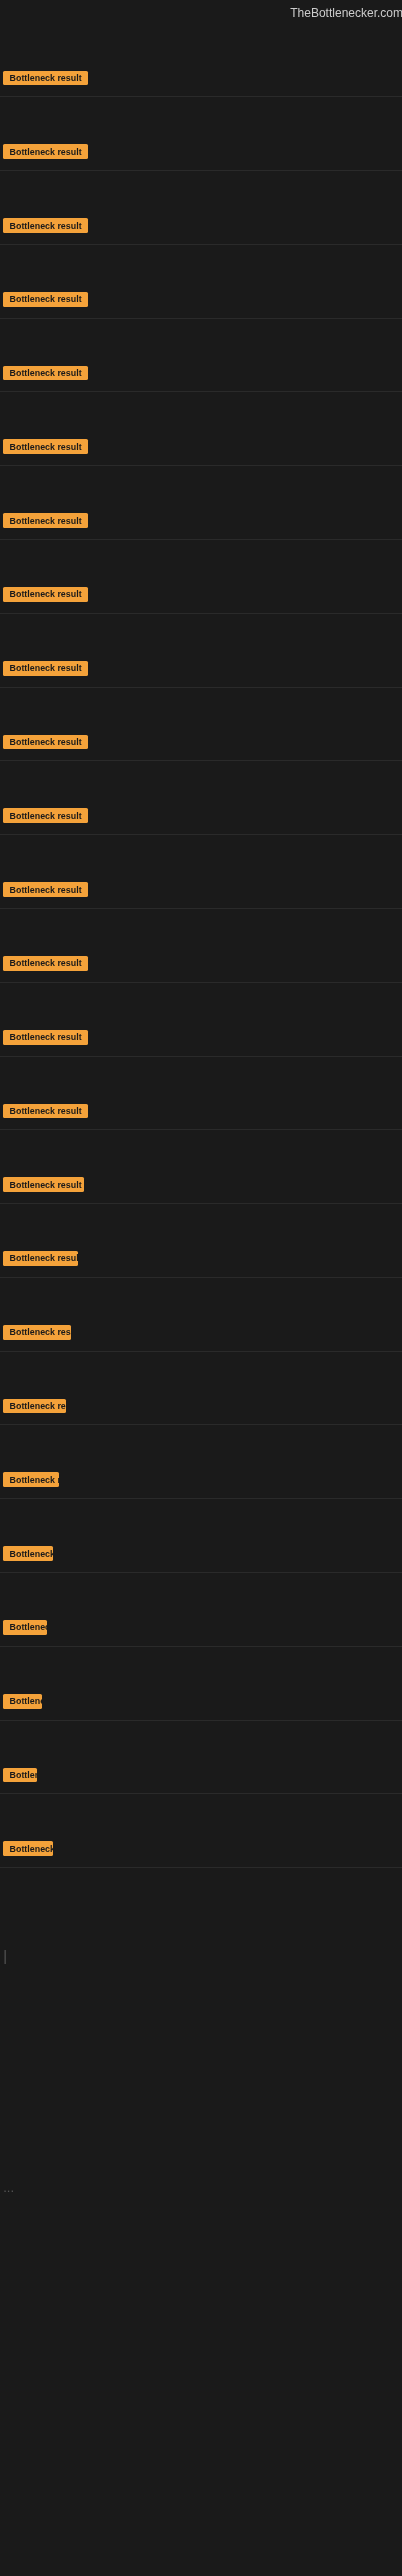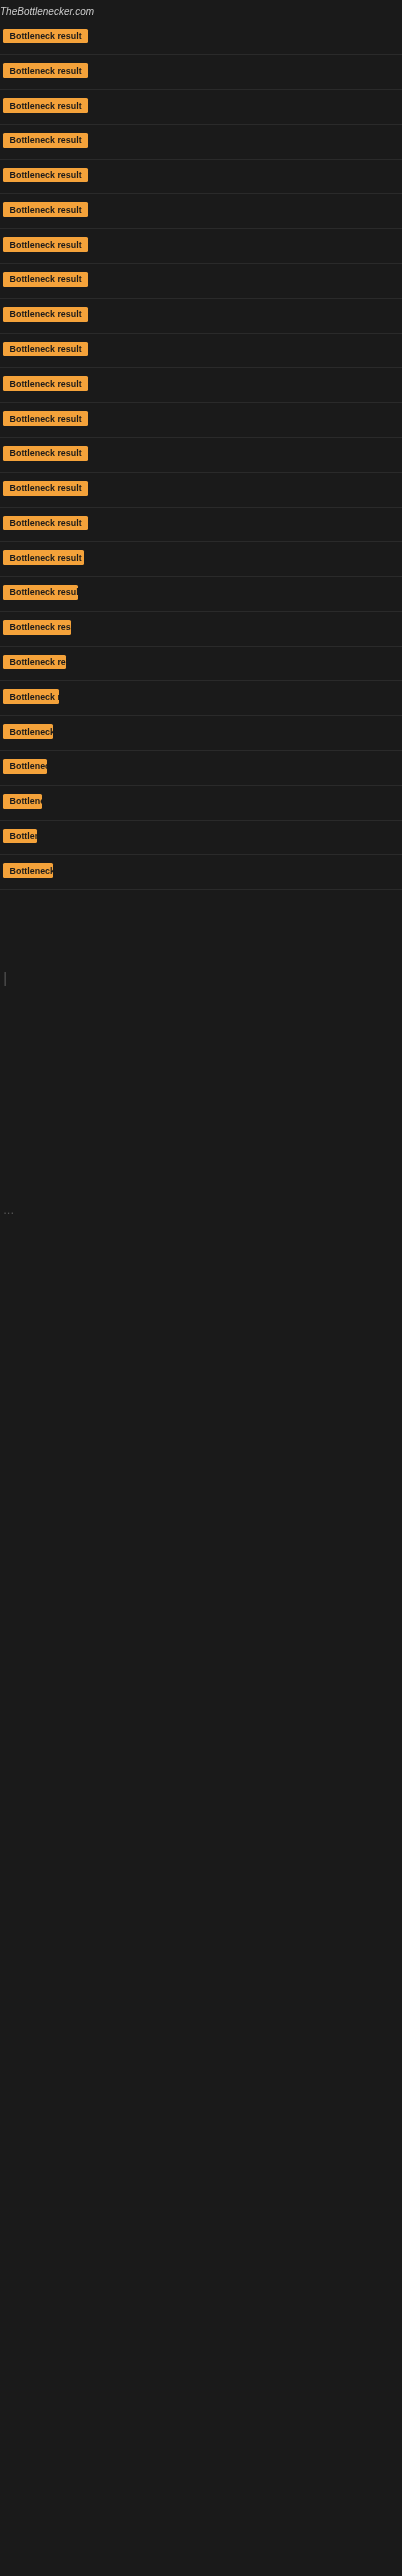--- a/index.html
+++ b/index.html
@@ -11,26 +11,25 @@
     body {
       width: 403px;
       min-height: 2576px;
       background-color: #1a1a1a;
       font-family: Arial, sans-serif;
       position: relative;
       overflow-x: hidden;
     }
 
     .site-title {
-      text-align: left;
+      text-align: right;
       color: #cccccc;
-      font-size: 10px;
+      font-size: 12px;
       padding: 6.4px 0 3.2px 0;
       font-weight: normal;
-      font-style: italic;
     }
 
     .bottleneck-badge {
       display: inline-block;
       background-color: #f4a23a;
       color: #1a1a1a;
       font-size: 8.9px;
       font-weight: bold;
       padding: 2.4px 6.4px;
       border-radius: 1.6px;
@@ -40,20 +39,21 @@
 
     .result-row {
       display: flex;
       align-items: center;
       padding: 8px 3.2px;
       border-bottom: 0.8px solid #2a2a2a;
     }
 
     .result-row .badge-wrap {
       flex-shrink: 0;
+      margin-top: 39px;
     }
 
     
     .badge-full { max-width: 105px; }
     .badge-w4   { max-width: 87px; }
     .badge-w5   { max-width: 81px; }
     .badge-w6   { max-width: 75px; }
     .badge-w7   { max-width: 68px; }
     .badge-w8   { max-width: 63px; }
     .badge-w9   { max-width: 56px; }

